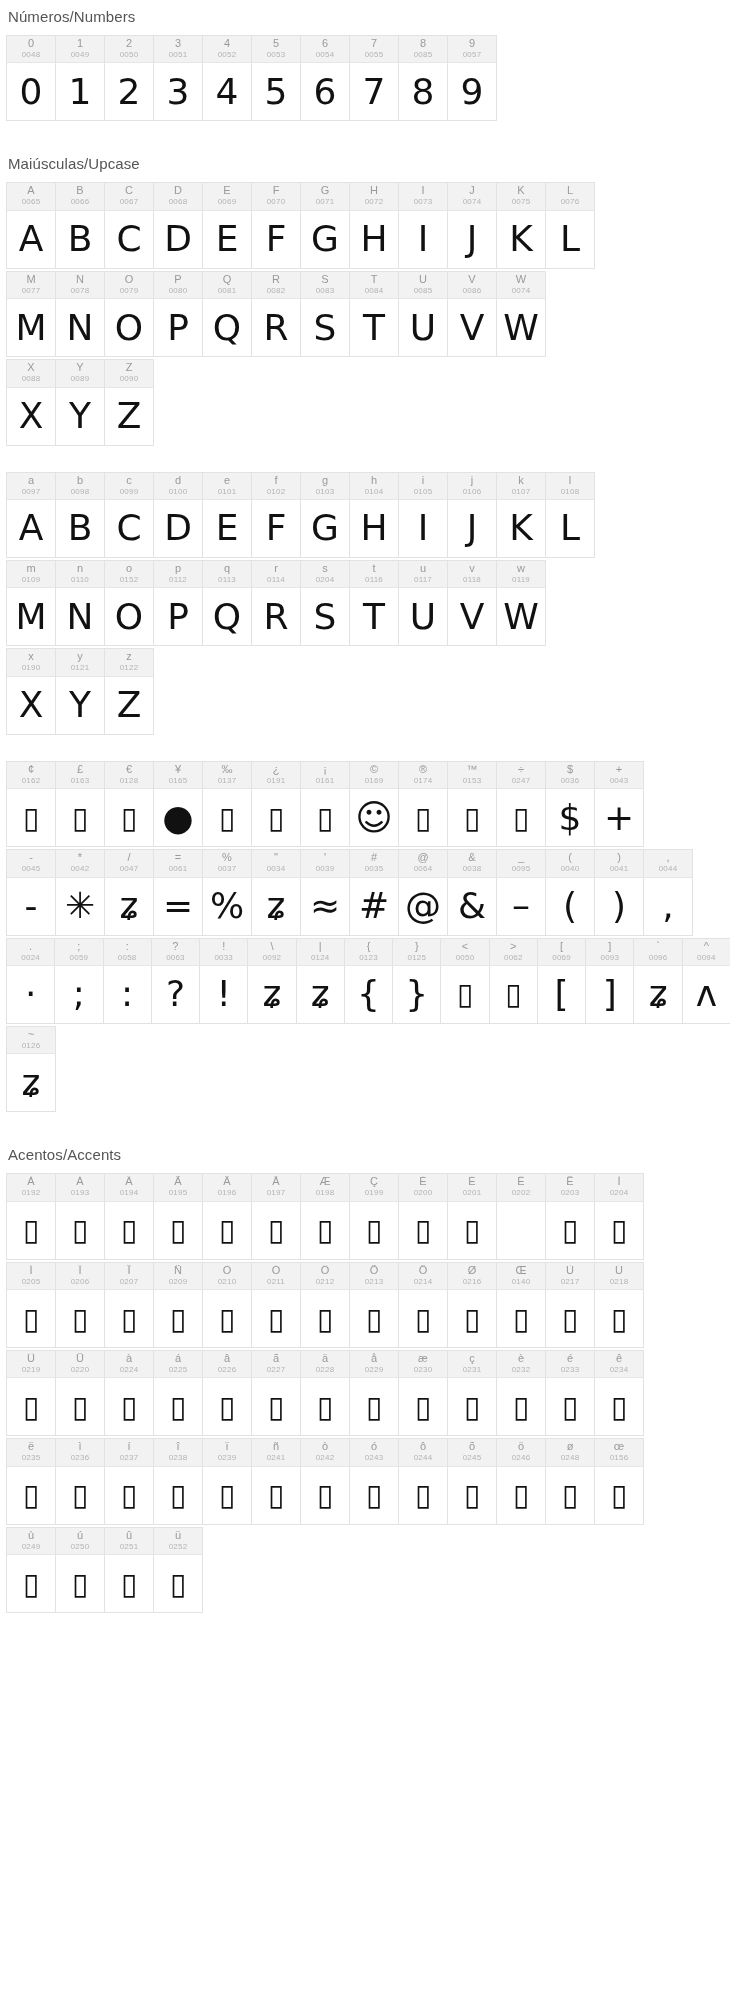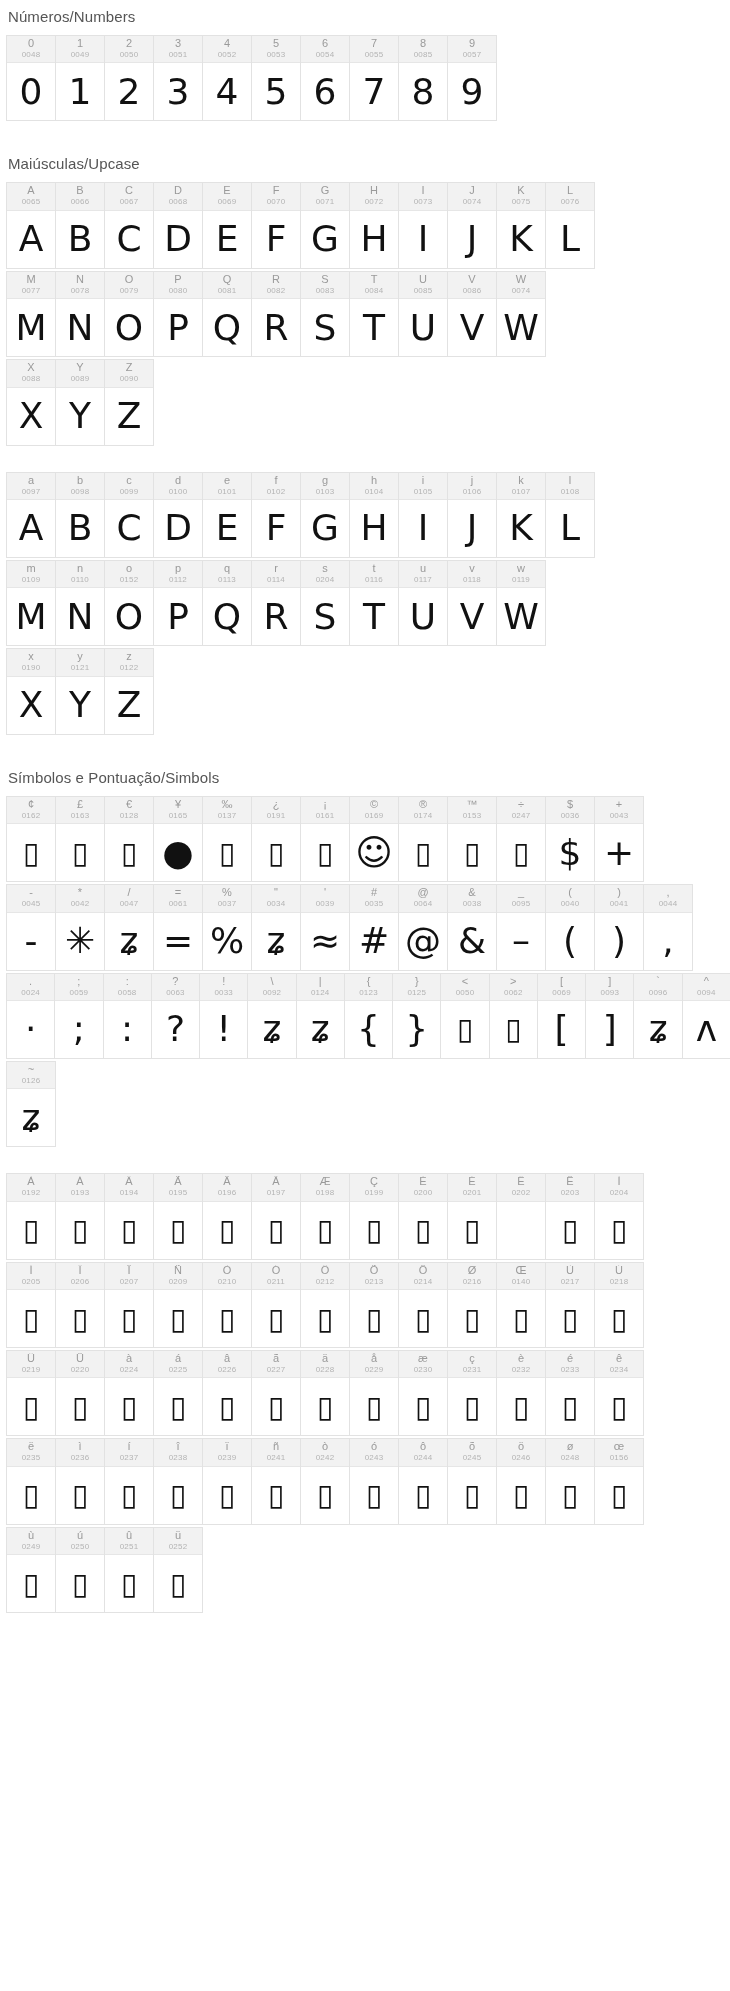--- a/index.html
+++ b/index.html
@@ -550,21 +550,20 @@
                 <span class="glyph-char">z</span>
                 <span class="glyph-code">0122</span>
               </div>
               <div class="glyph-sample">Z</div>
             </div>
           </div>
         </div>
         <div class="spacer"></div>
       </div>
       <div class="section">
-        <div class="section-title">Símbolos e Pontuação/Simbols</div>
         <div class="glyph-rows">
           <div class="glyph-row">
             <div class="glyph-cell">
               <div class="glyph-head">
                 <span class="glyph-char">¢</span>
                 <span class="glyph-code">0162</span>
               </div>
               <div class="glyph-sample tofu">▯</div>
             </div>
             <div class="glyph-cell">
@@ -865,20 +864,21 @@
                 <span class="glyph-char">~</span>
                 <span class="glyph-code">0126</span>
               </div>
               <div class="glyph-sample">ʑ</div>
             </div>
           </div>
         </div>
         <div class="spacer"></div>
       </div>
       <div class="section">
+        <div class="section-title">Acentos/Accents</div>
         <div class="glyph-rows">
           <div class="glyph-row">
             <div class="glyph-cell">
               <div class="glyph-head">
                 <span class="glyph-char">À</span>
                 <span class="glyph-code">0192</span>
               </div>
               <div class="glyph-sample tofu">▯</div>
             </div>
             <div class="glyph-cell">

